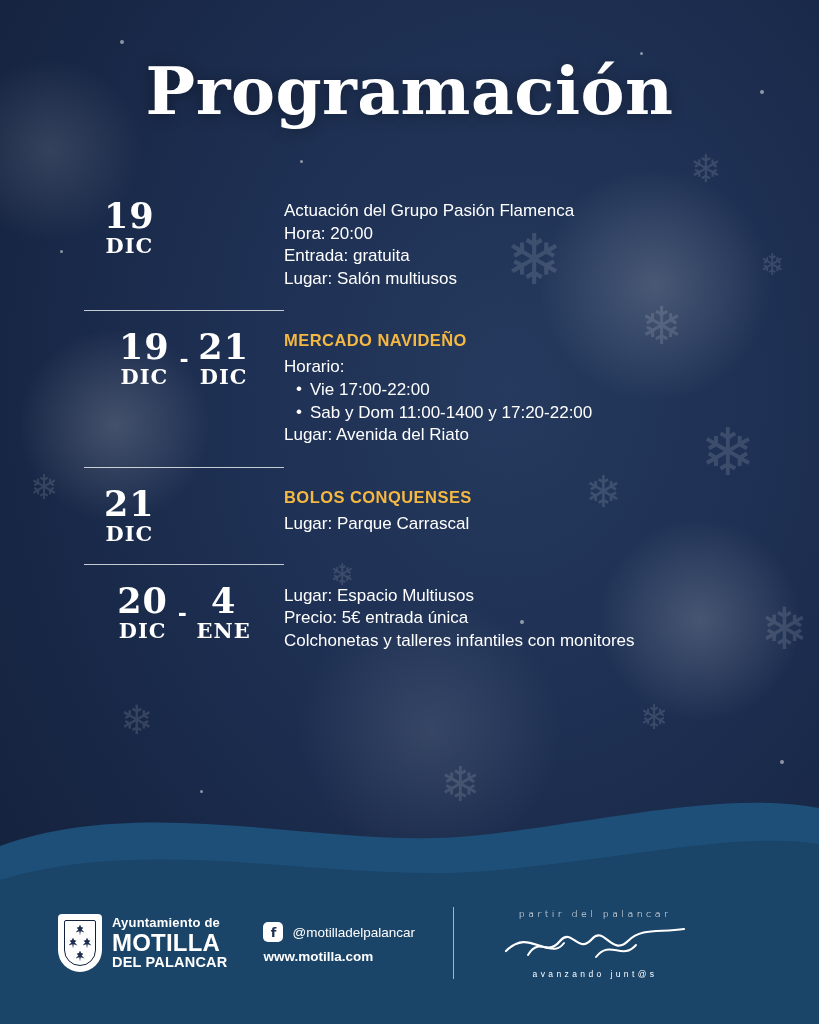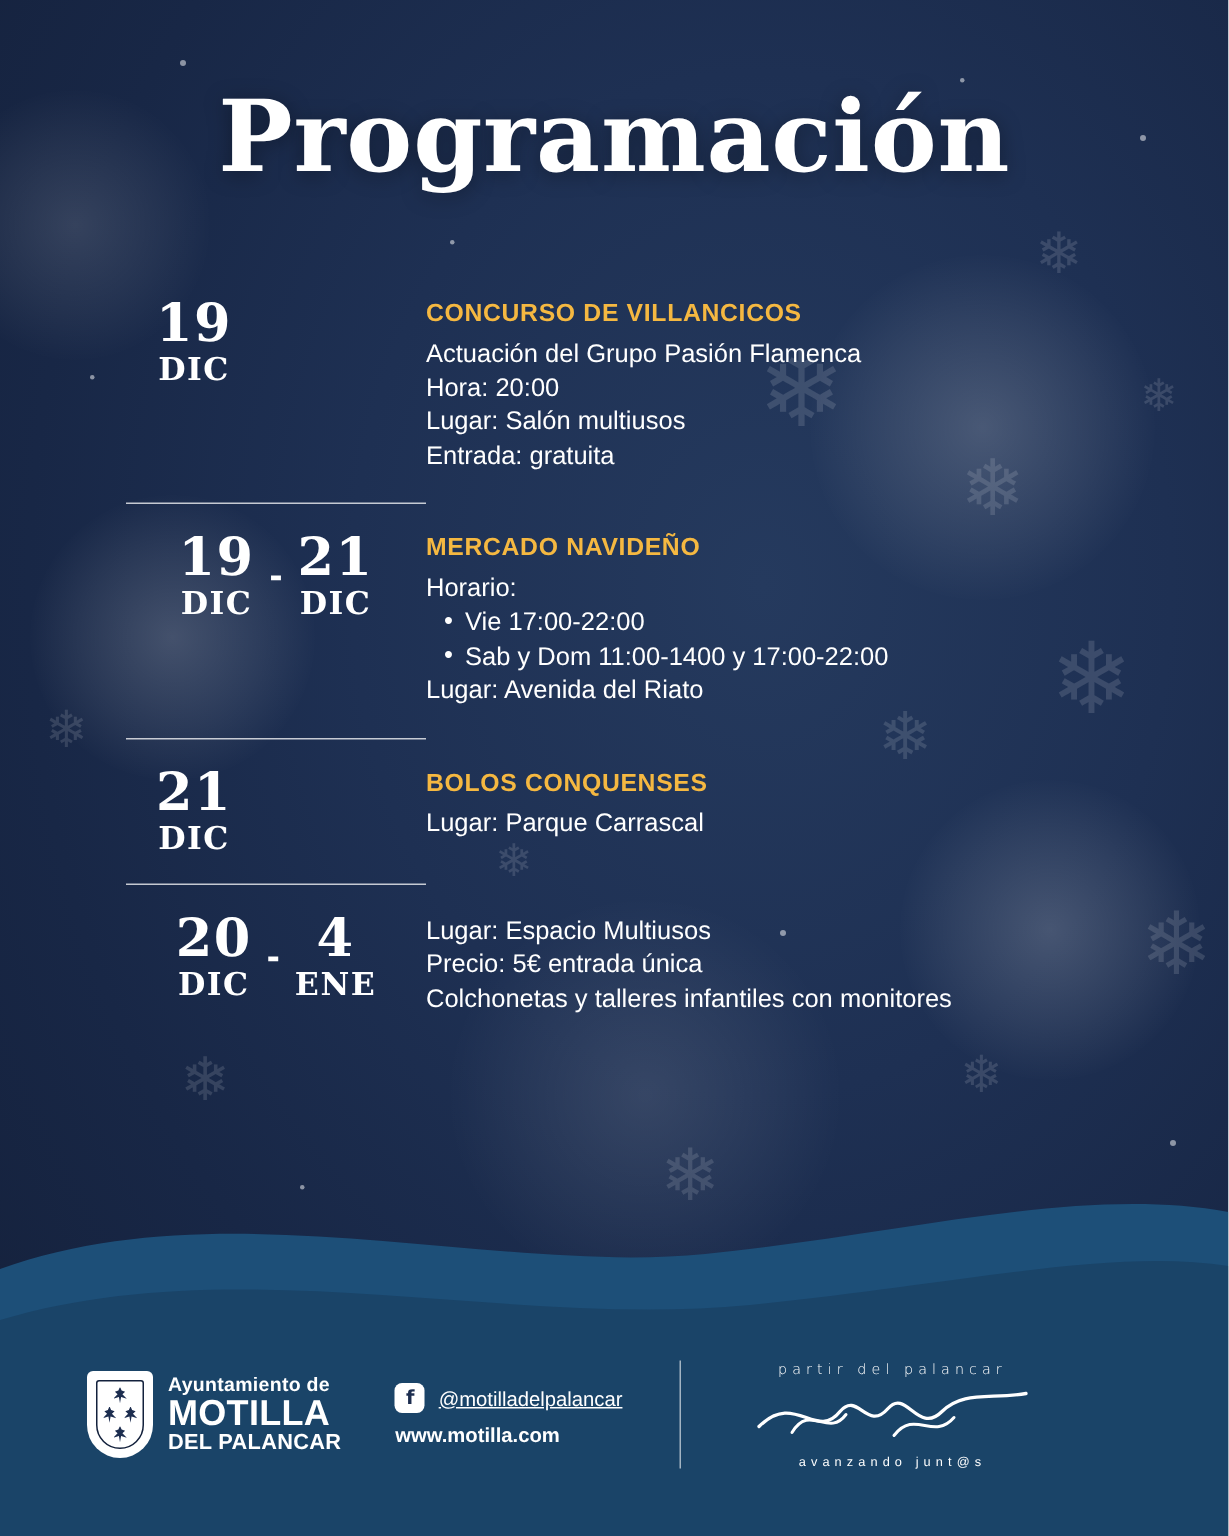--- a/index.html
+++ b/index.html
@@ -222,21 +222,21 @@
   }
   .sicon.ig { border-radius: 6px; background: none; border: 2px solid #fff; position: relative; }
   .sicon.ig:before {
     content: ""; position: absolute; width: 8px; height: 8px;
     border: 1.6px solid #fff; border-radius: 50%;
   }
   .sicon.ig:after {
     content: ""; position: absolute; width: 2.6px; height: 2.6px;
     background: #fff; border-radius: 50%; top: 2px; right: 2px;
   }
-  .stext { margin-left: 9px; font-size: 13.5px; text-decoration: underline; }
+  .stext { margin-left: 9px; font-size: 13.5px; }
   .web { font-size: 13.5px; font-weight: bold; margin-top: 3px; }
 
   .vline {
     width: 1px;
     height: 72px;
     background: rgba(255,255,255,0.6);
     margin-left: 38px;
   }
 
   .mp { margin-left: 46px; color: #ffffff; text-align: center; }
@@ -288,25 +288,24 @@
   <div class="schedule">
 
     <div class="event">
       <div class="datebox single">
         <div class="day">
           <span class="num">19</span>
           <span class="mon">DIC</span>
         </div>
       </div>
       <div class="details">
-        <div class="ev-title">CONCURSO DE VILLANCICOS</div>
         <div class="ev-line">Actuación del Grupo Pasión Flamenca</div>
         <div class="ev-line">Hora: 20:00</div>
+        <div class="ev-line">Entrada: gratuita</div>
         <div class="ev-line">Lugar: Salón multiusos</div>
-        <div class="ev-line">Entrada: gratuita</div>
       </div>
     </div>
     <div class="divider"></div>
 
     <div class="event">
       <div class="datebox">
         <div class="day">
           <span class="num">19</span>
           <span class="mon">DIC</span>
         </div>
@@ -314,21 +313,21 @@
         <div class="day">
           <span class="num">21</span>
           <span class="mon">DIC</span>
         </div>
       </div>
       <div class="details">
         <div class="ev-title">MERCADO NAVIDEÑO</div>
         <div class="ev-line">Horario:</div>
         <ul class="ev-bullets">
           <li>Vie 17:00-22:00</li>
-          <li>Sab y Dom 11:00-1400 y 17:00-22:00</li>
+          <li>Sab y Dom 11:00-1400 y 17:20-22:00</li>
         </ul>
         <div class="ev-line">Lugar: Avenida del Riato</div>
       </div>
     </div>
     <div class="divider"></div>
 
     <div class="event">
       <div class="datebox single">
         <div class="day">
           <span class="num">21</span>

